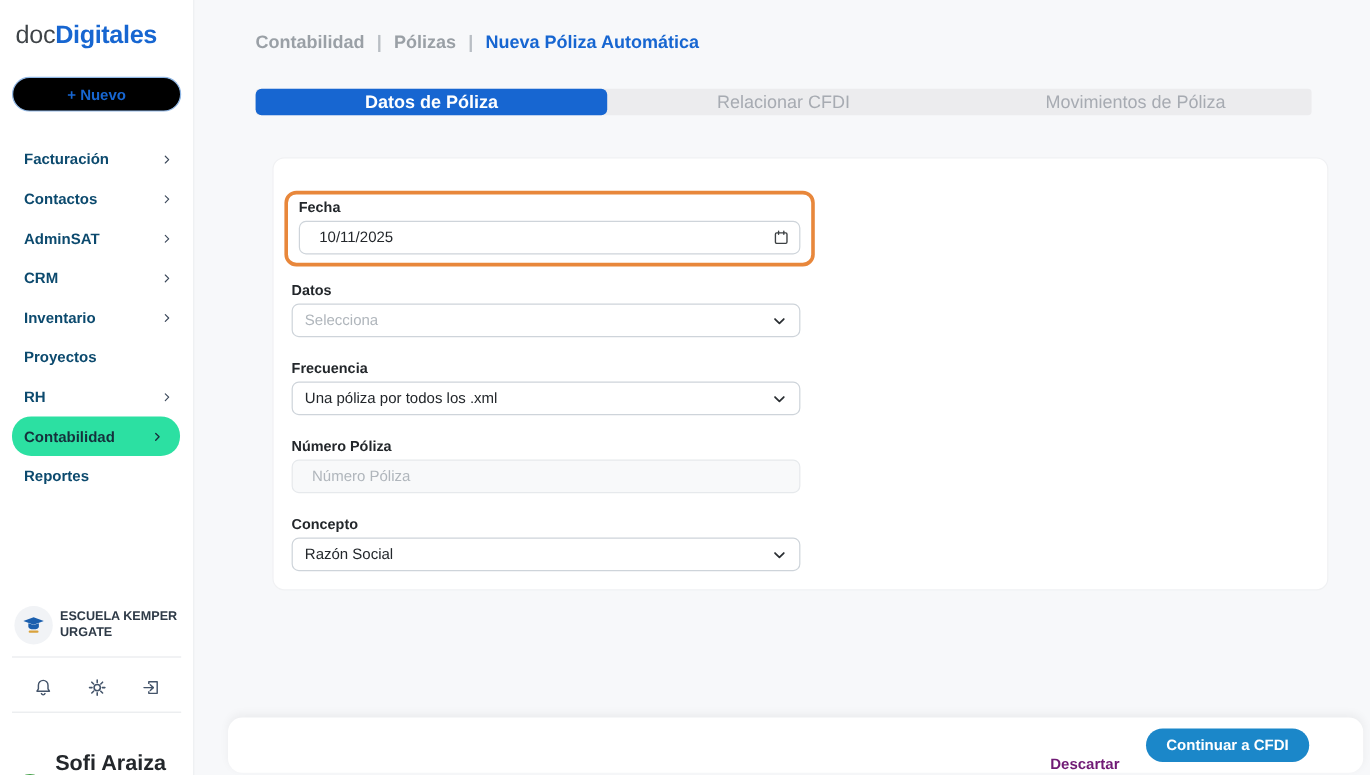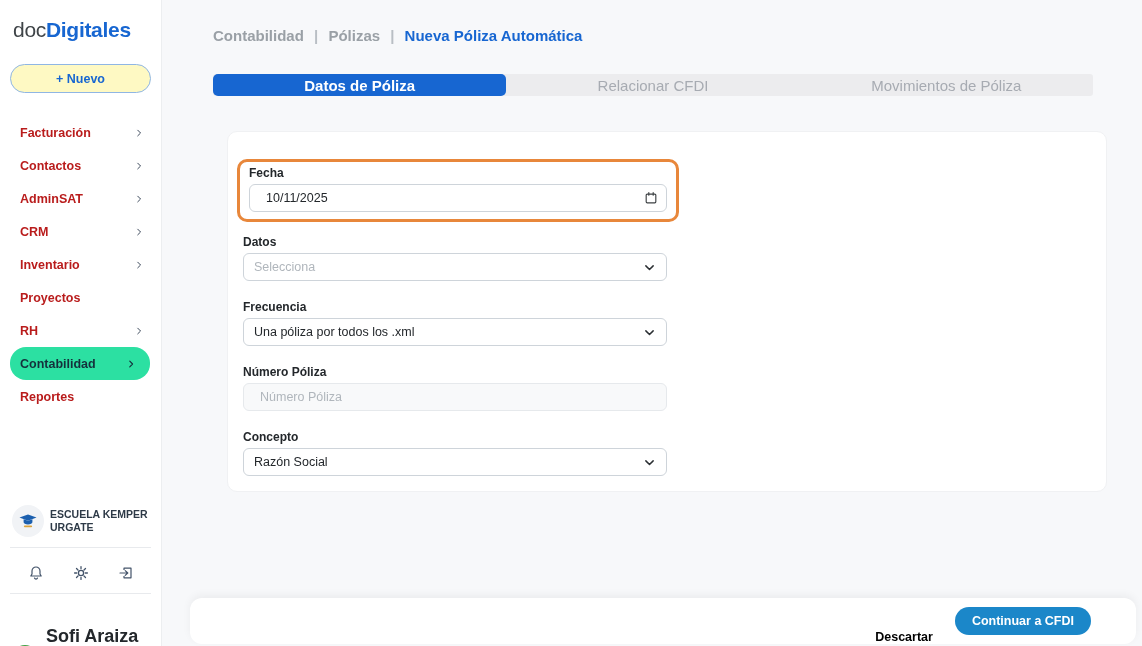--- a/index.html
+++ b/index.html
@@ -4,23 +4,23 @@
 <style>
   * { margin:0; padding:0; box-sizing:border-box; }
   html,body { width:1142px; height:646px; overflow:hidden; }
   body { font-family:"Liberation Sans", sans-serif; background:#f7f8fa; position:relative; color:#23272b; }
 
   
   .sidebar { position:absolute; left:0; top:0; width:162px; height:646px; background:#fff; border-right:1px solid #eceef0; z-index:2; }
   .logo { position:absolute; left:13px; top:18px; font-size:21px; letter-spacing:-.3px; white-space:nowrap; }
   .logo .doc { color:#3f4448; font-weight:500; }
   .logo .digitales { color:#1766d1; font-weight:700; }
-  .new-btn { position:absolute; left:10px; top:64px; width:141px; height:29px; background:#fef9c3; border:1px solid #8fb6e4; border-radius:15px; color:#1766d1; font-weight:700; font-size:12.5px; display:flex; align-items:center; justify-content:center; cursor:pointer; }
+  .new-btn { position:absolute; left:10px; top:64px; width:141px; height:29px; background:#000000; border:1px solid #8fb6e4; border-radius:15px; color:#1766d1; font-weight:700; font-size:12.5px; display:flex; align-items:center; justify-content:center; cursor:pointer; }
   .nav { position:absolute; left:0; top:116px; width:162px; }
-  .nav-item { height:33px; display:flex; align-items:center; justify-content:space-between; padding:0 18px 0 20px; font-size:12.5px; font-weight:600; color:#b91c1c; cursor:pointer; }
+  .nav-item { height:33px; display:flex; align-items:center; justify-content:space-between; padding:0 18px 0 20px; font-size:12.5px; font-weight:600; color:#0c4a6e; cursor:pointer; }
   .nav-item.active { margin:0 12px 0 10px; padding:0 14px 0 10px; background:#2ce0a2; border-radius:16px; color:#15303c; font-weight:700; }
   .chev { width:10px; height:10px; flex:0 0 auto; }
   .sb-bottom-divider { position:absolute; left:10px; right:10px; border-top:1px solid #e8eaed; }
   .company { position:absolute; left:12px; top:505px; display:flex; align-items:center; gap:6px; cursor:pointer; }
   .company-avatar { width:32px; height:32px; border-radius:50%; background:#f1f3f6; display:flex; align-items:center; justify-content:center; flex:0 0 auto; }
   .company-name { font-size:10.5px; font-weight:700; color:#2e3a47; width:98px; line-height:13px; }
   .icon-row { position:absolute; left:0; top:558px; width:162px; height:30px; display:flex; align-items:center; justify-content:space-around; padding:0 14px; }
   .icon-btn { width:16px; height:16px; cursor:pointer; display:flex; align-items:center; justify-content:center; }
   .user-row { position:absolute; left:12px; top:601px; display:flex; align-items:center; gap:8px; cursor:pointer; }
   .user-avatar { width:26px; height:26px; border-radius:50%; background:#43a047; color:#fff; font-size:10.5px; font-weight:700; display:flex; align-items:center; justify-content:center;margin-top:44px; }
@@ -46,21 +46,21 @@
   .text-input.disabled { background:#f8f9fa; border-color:#e6e9ec; }
   .select-box { width:100%; height:28px; border:1px solid #ced4da; border-radius:6px; background:#fff; display:flex; align-items:center; justify-content:space-between; padding:0 10px; font-size:12.5px; cursor:pointer; }
   .select-box .val { color:#23272b; }
   .select-box .val.placeholder { color:#b0b6bc; }
   .date-wrap { position:relative; }
   .date-wrap .cal { position:absolute; right:9px; top:7px; width:14px; height:14px; cursor:pointer; }
   .highlight { width:442px; margin:0 0 13px -6px; border:3px solid #e8873b; border-radius:10px; padding:4px 9px 7px; }
   .highlight .field { width:100%; margin-bottom:0; }
 
   .footer { position:absolute; left:28px; top:598px; width:946px; height:46px; background:#fff; border-radius:12px; box-shadow:0 -3px 8px rgba(0,0,0,.05); display:flex; align-items:center; justify-content:flex-end; gap:22px; padding-right:45px; }
-  .discard-btn { font-size:12.5px; font-weight:700; color:#000000; cursor:pointer; background:none; border:none; font-family:"Liberation Sans", sans-serif;margin-top:32px; }
+  .discard-btn { font-size:12.5px; font-weight:700; color:#701a75; cursor:pointer; background:none; border:none; font-family:"Liberation Sans", sans-serif;margin-top:32px; }
   .continue-btn { background:#1b87c9; color:#fff; border:none; border-radius:15px; height:28px; padding:0 17px; font-size:12.5px; font-weight:700; cursor:pointer; font-family:"Liberation Sans", sans-serif; }
 </style>
 </head>
 <body>
 
 <div class="sidebar">
   <div class="logo">
     <span class="doc">doc</span><span class="digitales">Digitales</span>
   </div>
 

